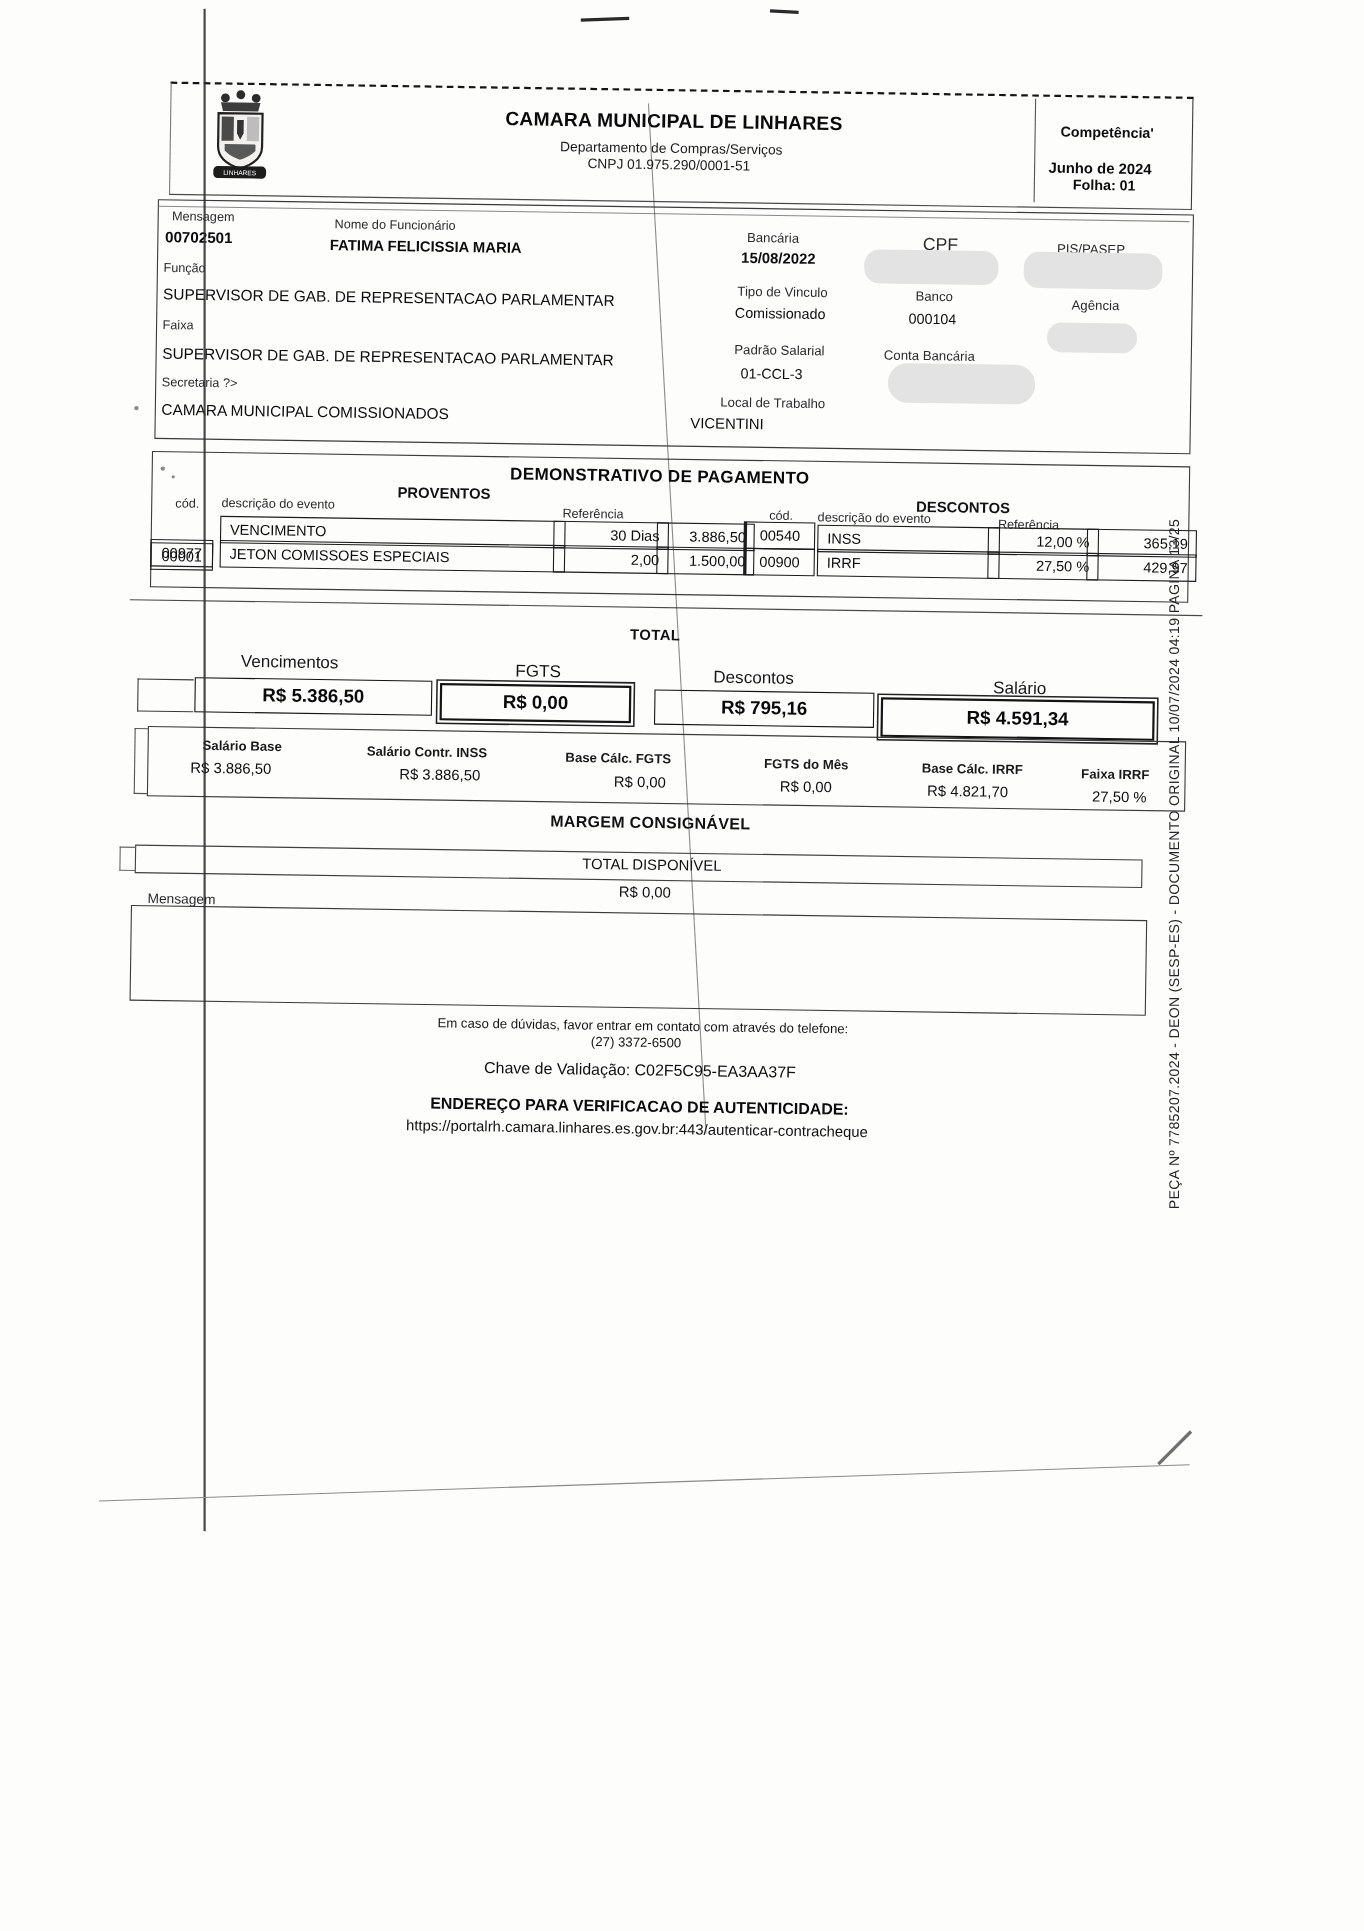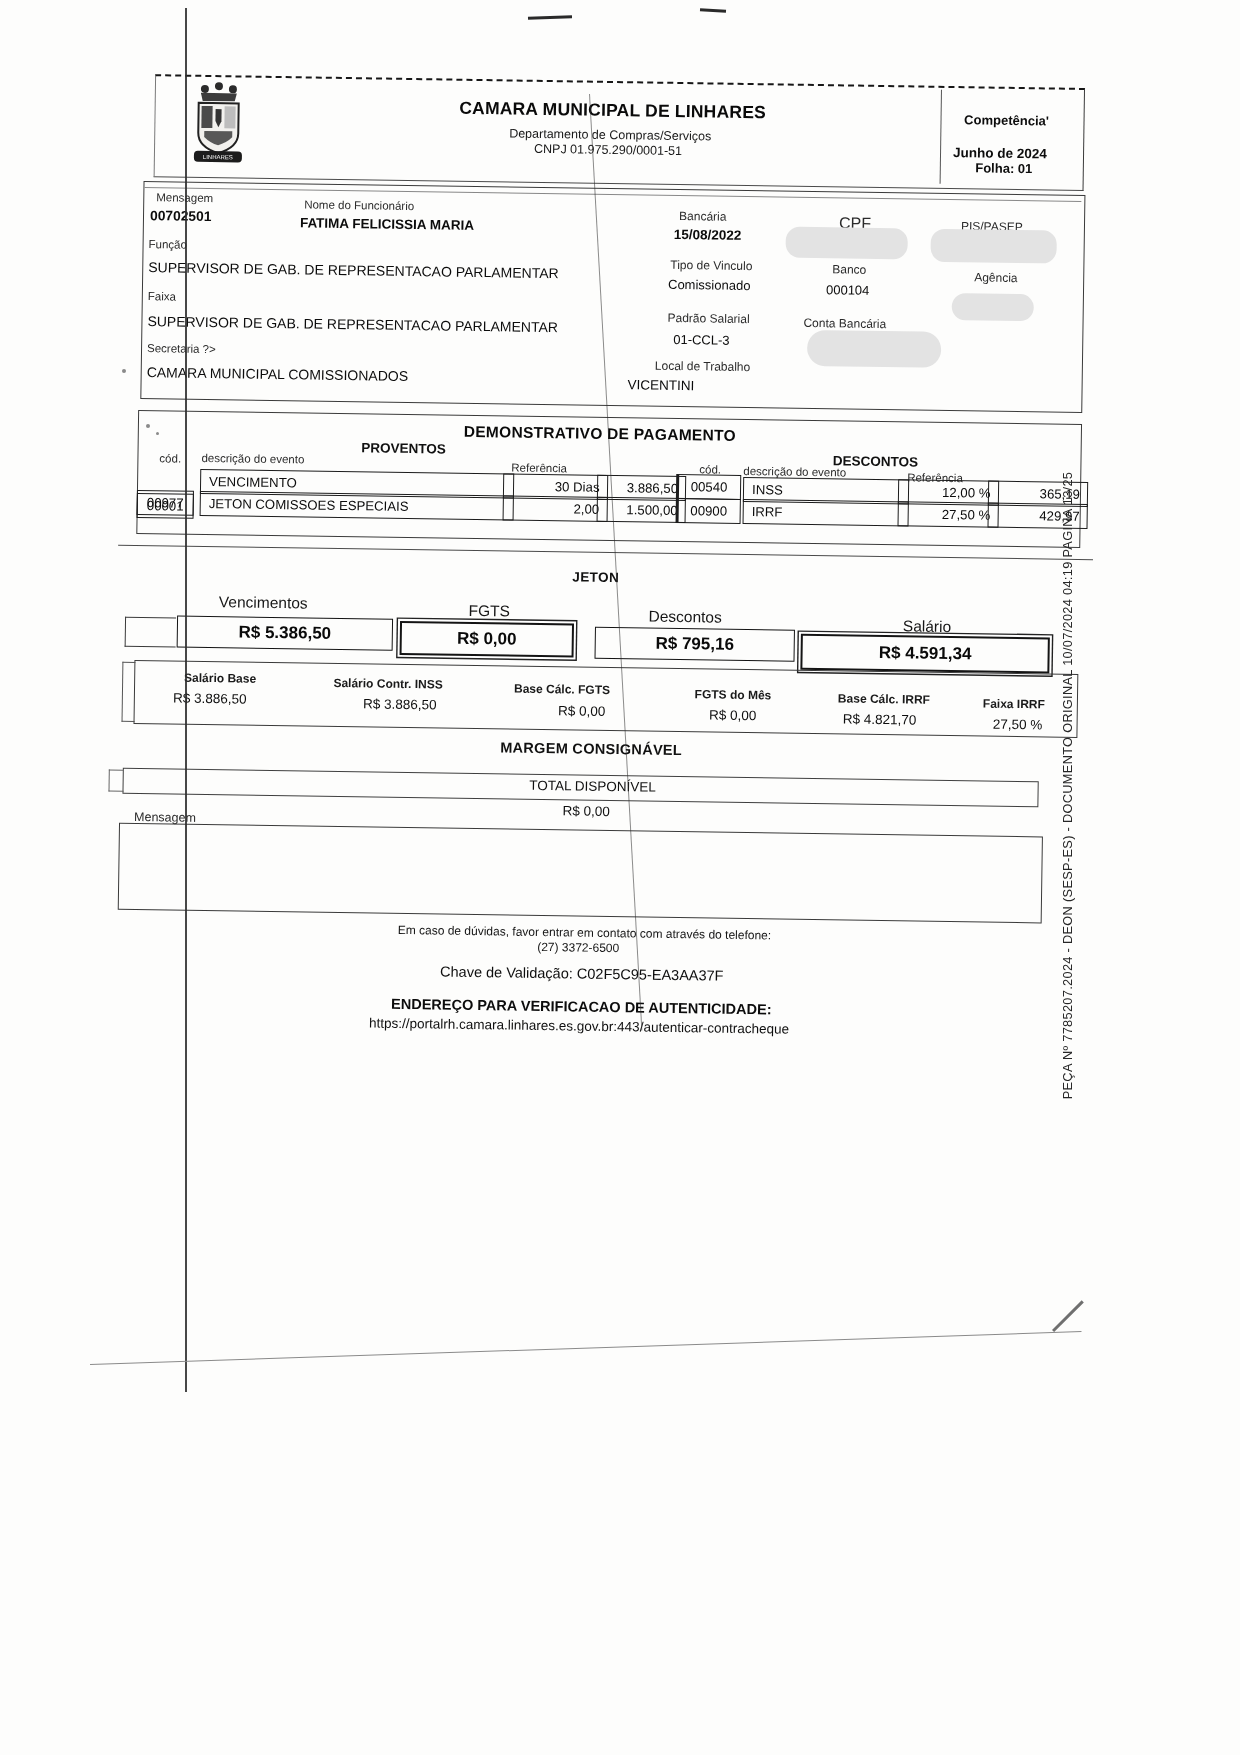--- a/index.html
+++ b/index.html
@@ -137,21 +137,21 @@
     <div class="cell ctr" style="left:138px;top:489.5px;width:55px;height:23px;">00977</div>
     <div class="cell txt" style="left:201px;top:489.5px;width:304px;height:23px;">JETON COMISSOES ESPECIAIS</div>
     <div class="cell num" style="left:503.5px;top:489.5px;width:96px;height:23px;">2,00</div>
     <div class="cell num" style="left:598px;top:489.5px;width:80px;height:23px;">1.500,00</div>
     <div class="cell ctr" style="left:676.5px;top:489.5px;width:61px;height:23px;border-left-width:3px;">00900</div>
     <div class="cell txt" style="left:744px;top:489.5px;width:156px;height:23px;">IRRF</div>
     <div class="cell num" style="left:898.5px;top:489.5px;width:92px;height:23px;">27,50 %</div>
     <div class="cell num" style="left:989px;top:489.5px;width:91px;height:23px;">429,97</div>
 
     <div class="abs" style="left:120px;top:545px;width:975px;height:0;border-top:1.3px solid #4a4a4a;"></div>
-    <div class="ctrtext" style="left:598px;top:563px;font-size:13.5px;font-weight:bold;letter-spacing:0.4px;">JETON</div>
+    <div class="ctrtext" style="left:598px;top:563px;font-size:13.5px;font-weight:bold;letter-spacing:0.4px;">TOTAL</div>
 
     <div class="totlbl" style="left:266px;top:592px;">Vencimentos</div>
     <div class="totlbl" style="left:492px;top:597px;">FGTS</div>
     <div class="totlbl" style="left:688px;top:600px;">Descontos</div>
     <div class="totlbl" style="left:930px;top:606px;">Salário</div>
 
     <div class="abs" style="left:128px;top:617px;width:50px;height:28px;border:1.4px solid #3a3a3a;border-right:none;"></div>
     <div class="totbox" style="left:180px;top:615px;width:214px;height:30px;border-width:1.6px;">R$ 5.386,50</div>
     <div class="totbox" style="left:403px;top:617px;width:170px;height:30px;box-shadow:0 0 0 2px #fff, 0 0 0 3.4px #222;">R$ 0,00</div>
     <div class="totbox" style="left:598px;top:620px;width:198px;height:30px;border-width:1.6px;">R$ 795,16</div>

